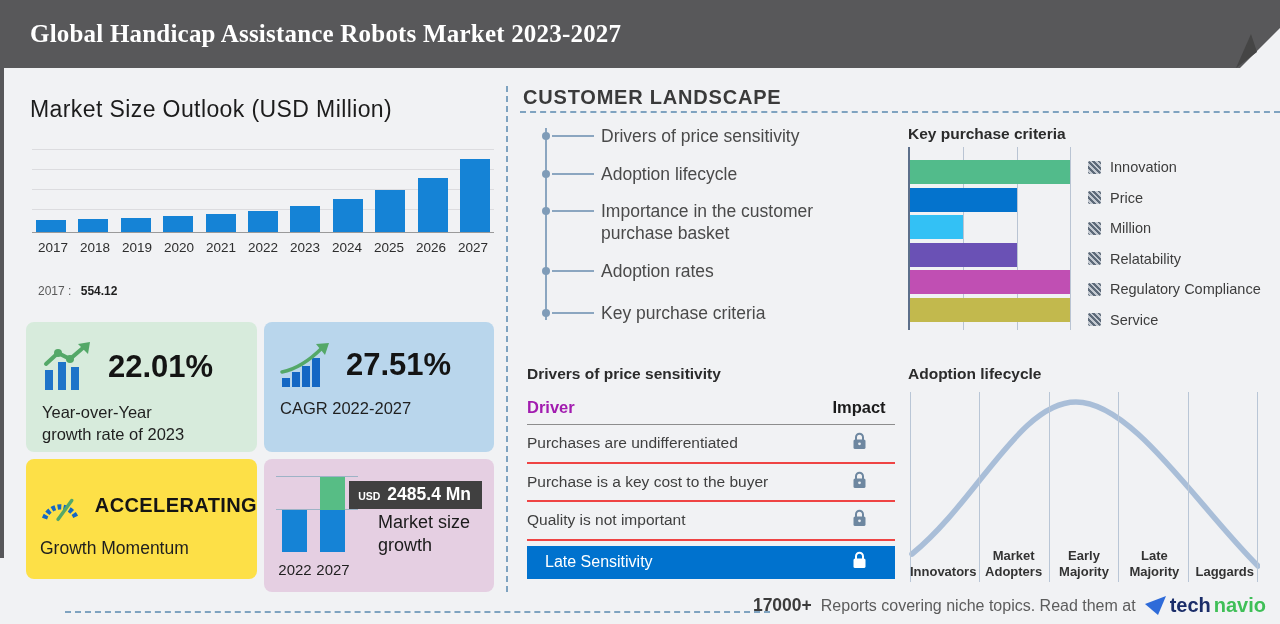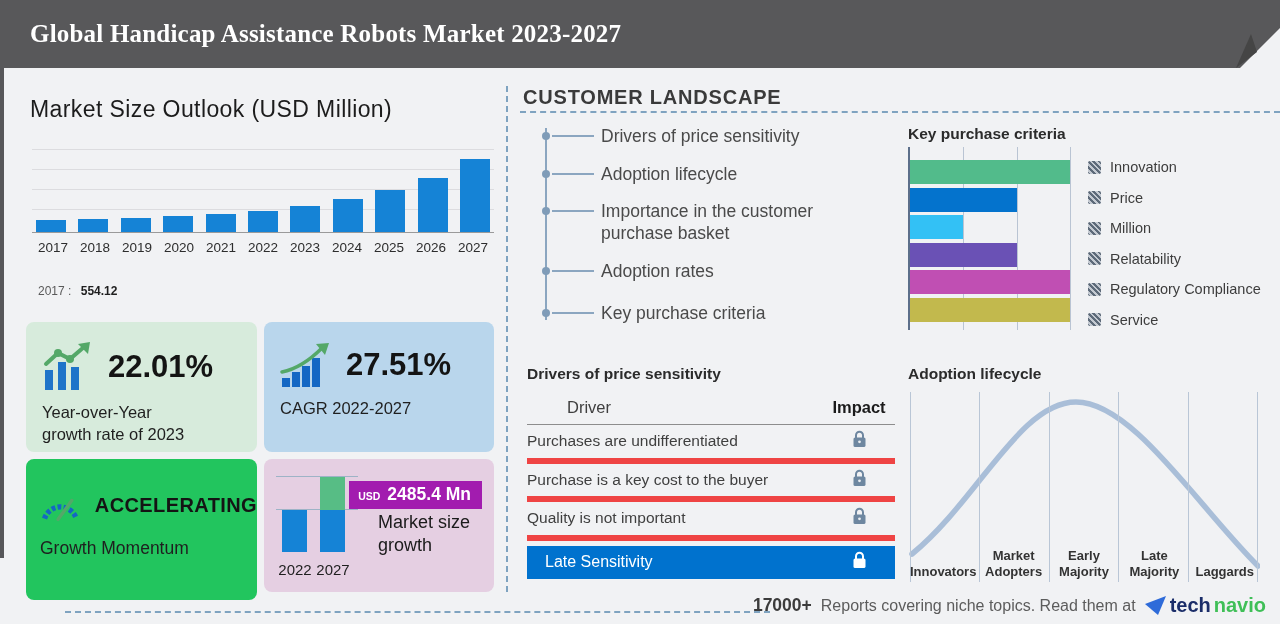--- a/index.html
+++ b/index.html
@@ -25,35 +25,35 @@
   .mbar { width:30px; background:#1583d6; }
   .myears { position:absolute; left:36px; top:240px; width:454px; display:flex; justify-content:space-between; }
   .myear { width:34px; text-align:center; font-size:13.5px; color:#2d2d2d; }
   .base-line { position:absolute; left:38px; top:284px; font-size:12px; color:#5a5a5a; }
   .base-line b { color:#1f1f1f; margin-left:6px; }
 
   
   .card { position:absolute; border-radius:8px; }
   .card.green  { left:26px;  top:322px; width:231px; height:130px; background:#d7ebdc; }
   .card.blue   { left:264px; top:322px; width:230px; height:130px; background:#b9d6ec; }
-  .card.purple { left:26px;  top:459px; width:231px; height:141px; background:#22c55e; }
+  .card.purple { left:26px;  top:459px; width:231px; height:120px; background:#fde047; }
   .card.pink   { left:264px; top:459px; width:230px; height:133px; background:#e5cfe2; }
   .stat-row { display:flex; align-items:center; gap:14px; padding:20px 0 0 16px; }
   .stat-big { font-size:31px; font-weight:700; color:#141414; }
   .stat-label { padding:10px 0 0 16px; font-size:16.5px; color:#1f1f1f; line-height:1.32; }
   .yoy-label { max-width:175px; }
   .accel-row { display:flex; align-items:center; gap:14px; padding:24px 0 0 14px; }
   .accel-word { font-size:20px; font-weight:800; color:#141414; letter-spacing:.4px; }
 
   
   .mini { position:absolute; left:12px; bottom:12px; width:92px; height:108px; }
   .mini-grid { position:absolute; left:0; width:82px; height:1.5px; background:#9db3c6; }
   .mini-bar { position:absolute; bottom:28px; width:25px; }
   .mini-lab { position:absolute; bottom:2px; width:40px; text-align:center; font-size:15px; color:#1f1f1f; }
-  .badge { position:absolute; right:12px; top:22px; background:#a21caf; color:#fff;
+  .badge { position:absolute; right:12px; top:22px; background:#404040; color:#fff;
     padding:3px 11px 4px 9px; display:flex; align-items:baseline; gap:7px; }
   .badge .usd { font-size:10.5px; font-weight:700; }
   .badge .val { font-size:17.5px; font-weight:700; }
   .pink-label { position:absolute; left:114px; top:52px; font-size:18px; color:#1b1b1b; line-height:1.3; }
 
   
   .vdash { position:absolute; left:506px; top:86px; height:506px; border-left:2px dashed #7fa3c0; }
   .hdash-top { position:absolute; left:520px; top:111px; width:760px; border-top:2px dashed #7fa3c0; }
   .hdash-bottom { position:absolute; left:65px; top:611px; width:705px; border-top:2px dashed #7fa3c0; }
 
@@ -77,24 +77,24 @@
   .kpc-leg-item { display:flex; align-items:center; gap:9px; height:30.5px; }
   .kpc-swatch { width:13px; height:13px; border-radius:2px; flex:none;
     background:repeating-linear-gradient(45deg,#5d6a79 0 2px,#c3c9d1 2px 4px); }
   .kpc-leg-label { font-size:14.5px; color:#3d3d3d; }
 
   
   .dps-title { position:absolute; left:527px; top:365px; font-size:15.5px; font-weight:700; color:#2b2b2b; }
   .dps-table { position:absolute; left:527px; top:398px; width:368px; }
   .dps-head { display:flex; justify-content:space-between; align-items:center;
     padding:0 0 7px 0; border-bottom:1.5px solid #8d8d8d; }
-  .dps-head .h1 { font-size:16.5px; font-weight:400; color:#404040;margin-left:40px; }
+  .dps-head .h1 { font-size:16.5px; font-weight:700; color:#a21caf; }
   .dps-head .h2 { font-size:16.5px; font-weight:700; color:#1b1b1b; width:72px; text-align:center; }
   .dps-row { display:flex; justify-content:space-between; align-items:center; height:38.5px;
-    border-bottom:6px solid #ef4444; }
+    border-bottom:2px solid #ef4444; }
   .dps-row:nth-child(4) { border-bottom:none; }
   .dps-row .txt { font-size:15.5px; color:#3f3f3f; }
   .dps-lock { width:72px; text-align:center; color:#6e87a0; }
   .dps-hl { display:flex; justify-content:space-between; align-items:center; height:33px;
     background:#0072ce; margin-top:5px; }
   .dps-hl .txt { color:#fff; font-size:16px; padding-left:18px; }
   .dps-hl .dps-lock { color:#fff; }
 
   
   .al-title { position:absolute; left:908px; top:365px; font-size:15.5px; font-weight:700; color:#2b2b2b; }

